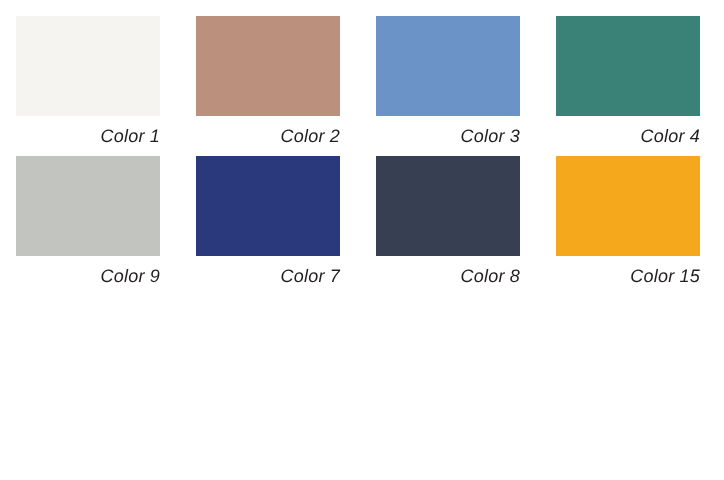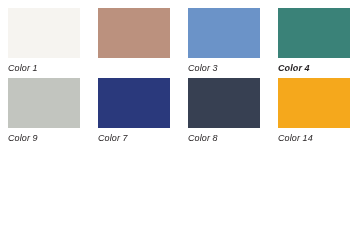--- a/index.html
+++ b/index.html
@@ -30,66 +30,67 @@
     align-items: stretch;
     width: 72px;
   }
   .swatch-chip {
     width: 72px;
     height: 50px;
     display: block;
   }
   .swatch-label {
     margin-top: 5px;
-    text-align: left;
+    text-align: right;
     font-size: 9px;
     font-style: italic;
     line-height: 11px;
     color: #231f20;
     white-space: nowrap;
     letter-spacing: 0.1px;
   }
 </style>
 </head>
 <body style="background: rgb(255, 255, 255);">
 
 <div id="palette-grid">
 
   <div class="swatch-cell">
     <span class="swatch-chip" style="background-color: rgb(246, 244, 240);"></span>
     <span class="swatch-label" style="color: rgb(35, 31, 32);">Color 1</span>
   </div>
 
   <div class="swatch-cell">
     <span class="swatch-chip" style="background-color: rgb(187, 145, 126);"></span>
+    <span class="swatch-label" style="color: rgb(35, 31, 32);">Color 2</span>
   </div>
 
   <div class="swatch-cell">
     <span class="swatch-chip" style="background-color: rgb(107, 147, 200);"></span>
     <span class="swatch-label" style="color: rgb(35, 31, 32);">Color 3</span>
   </div>
 
   <div class="swatch-cell">
     <span class="swatch-chip" style="background-color: rgb(58, 130, 120);"></span>
-    <span class="swatch-label" style="color: rgb(35, 31, 32); font-weight: bold;">Color 4</span>
+    <span class="swatch-label" style="color: rgb(35, 31, 32);">Color 4</span>
   </div>
 
   <div class="swatch-cell">
     <span class="swatch-chip" style="background-color: rgb(194, 197, 191);"></span>
     <span class="swatch-label" style="color: rgb(35, 31, 32);">Color 9</span>
   </div>
 
   <div class="swatch-cell">
     <span class="swatch-chip" style="background-color: rgb(42, 57, 124);"></span>
     <span class="swatch-label" style="color: rgb(35, 31, 32);">Color 7</span>
   </div>
 
   <div class="swatch-cell">
     <span class="swatch-chip" style="background-color: rgb(55, 64, 82);"></span>
     <span class="swatch-label" style="color: rgb(35, 31, 32);">Color 8</span>
   </div>
 
   <div class="swatch-cell">
     <span class="swatch-chip" style="background-color: rgb(245, 168, 28);"></span>
-    <span class="swatch-label" style="color: rgb(35, 31, 32);">Color 14</span>
+    <span class="swatch-label" style="color: rgb(35, 31, 32);">Color 15</span>
   </div>
 
 </div>
 
 </body></html>

